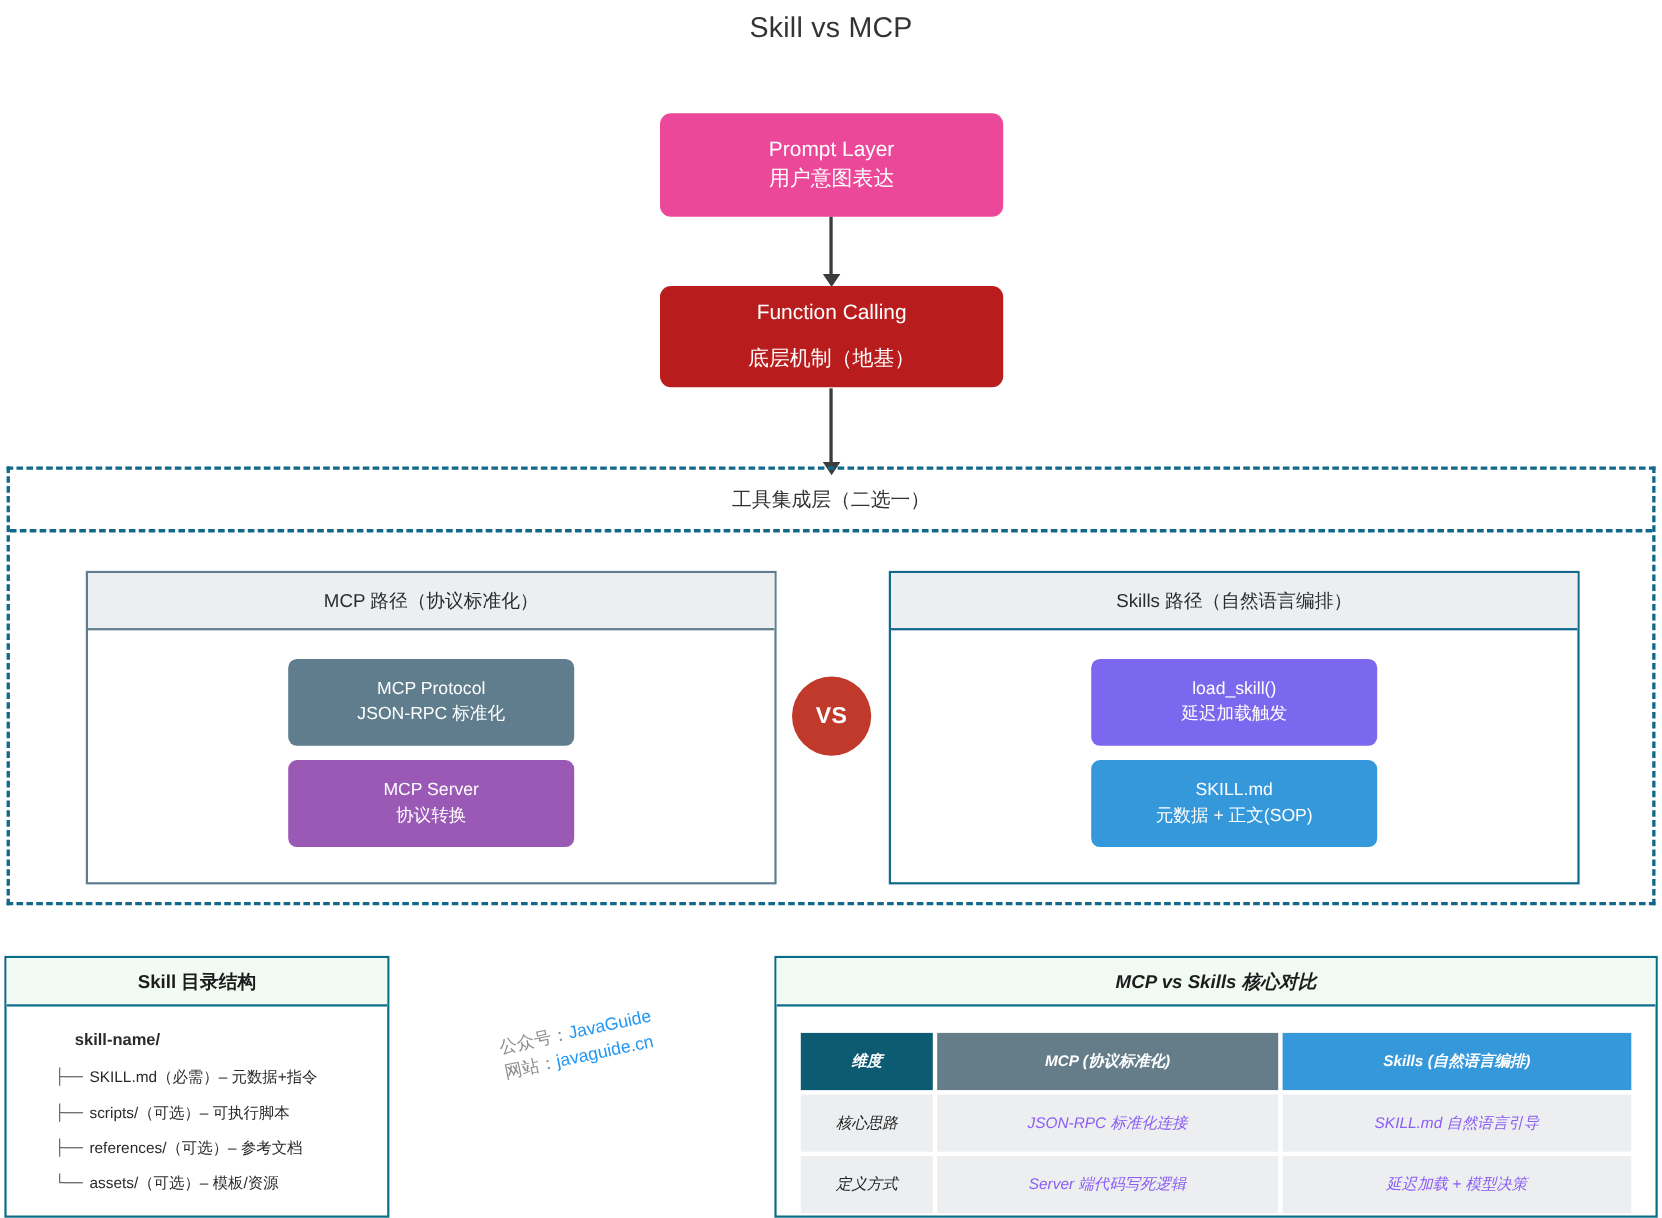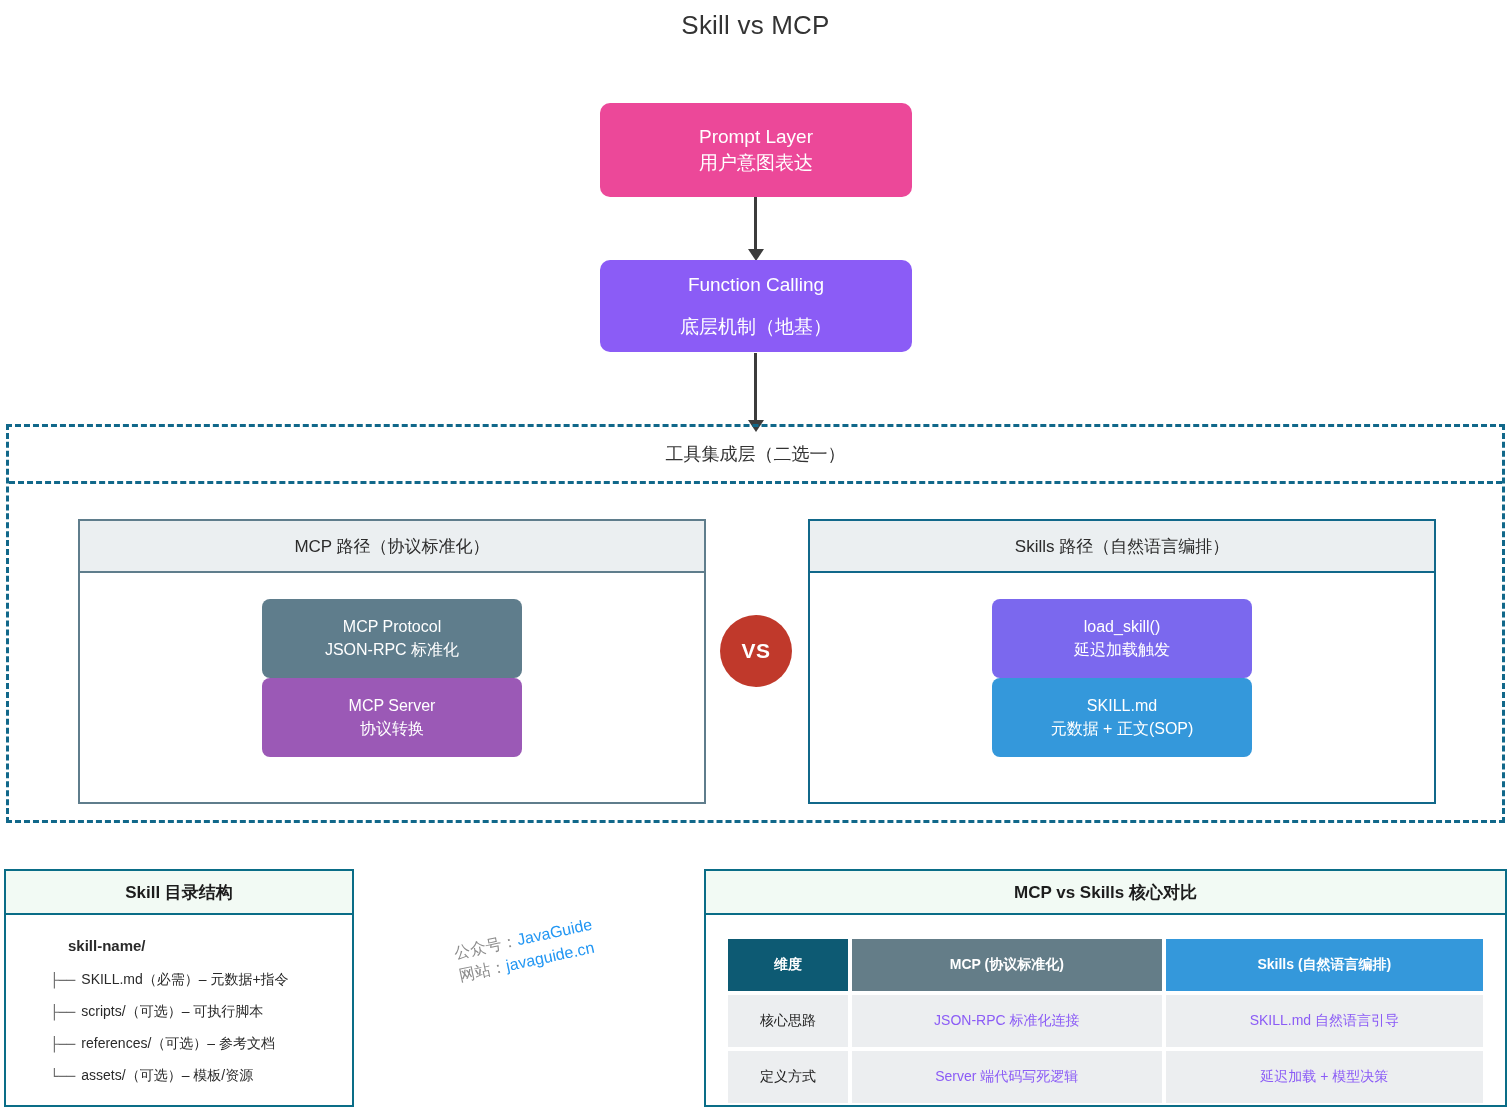--- a/index.html
+++ b/index.html
@@ -39,21 +39,21 @@
   }
   .flow-box .l1 { white-space: nowrap; }
   .flow-box .l2 { white-space: nowrap; }
 
   #prompt-layer {
     left: 600px; top: 103px; width: 312px; height: 94px;
     background: #ec4899;
   }
   #function-calling {
     left: 600px; top: 260px; width: 312px; height: 92px;
-    background: #8b5cf6;
+    background: #b91c1c;
     gap: 16px;
   }
 
   
   .arrow {
     position: absolute;
     width: 3px;
     background: #3c3c3c;
   }
   .arrow::after {
@@ -104,20 +104,21 @@
   }
   .path-panel.teal .path-panel-header { border-bottom-color: #11688a; }
   .path-panel-body {
     position: relative;
     height: 222px;
     display: flex;
     flex-direction: column;
     align-items: center;
     justify-content: flex-start;
     padding-top: 26px;
+    gap: 13px;
   }
   #mcp-path { left: 78px; top: 519px; width: 628px; height: 285px; }
   #skills-path { left: 808px; top: 519px; width: 628px; height: 285px; }
 
   .chip {
     width: 260px; height: 79px;
     border-radius: 8px;
     color: #ffffff;
     display: flex; flex-direction: column;
     align-items: center; justify-content: center;
@@ -152,21 +153,21 @@
   .card-header {
     height: 44px;
     background: #f2faf4;
     border-bottom: 2px solid #0a6d87;
     display: flex; align-items: center; justify-content: center;
     font-size: 17px;
     font-weight: bold;
     color: #1c1c1c;
   }
   #skill-tree-card  { left: 4px;   top: 869px; width: 350px; height: 238px; }
-  #compare-card     { left: 704px; top: 869px; width: 803px; height: 238px; }
+  #compare-card     { left: 704px; top: 869px; width: 803px; height: 238px; font-style: italic; }
 
   
   #skill-tree-body {
     padding: 22px 0 0 34px;
     font-size: 14px;
     color: #2a2a2a;
   }
   #tree-root {
     font-weight: bold;
     font-size: 15px;

